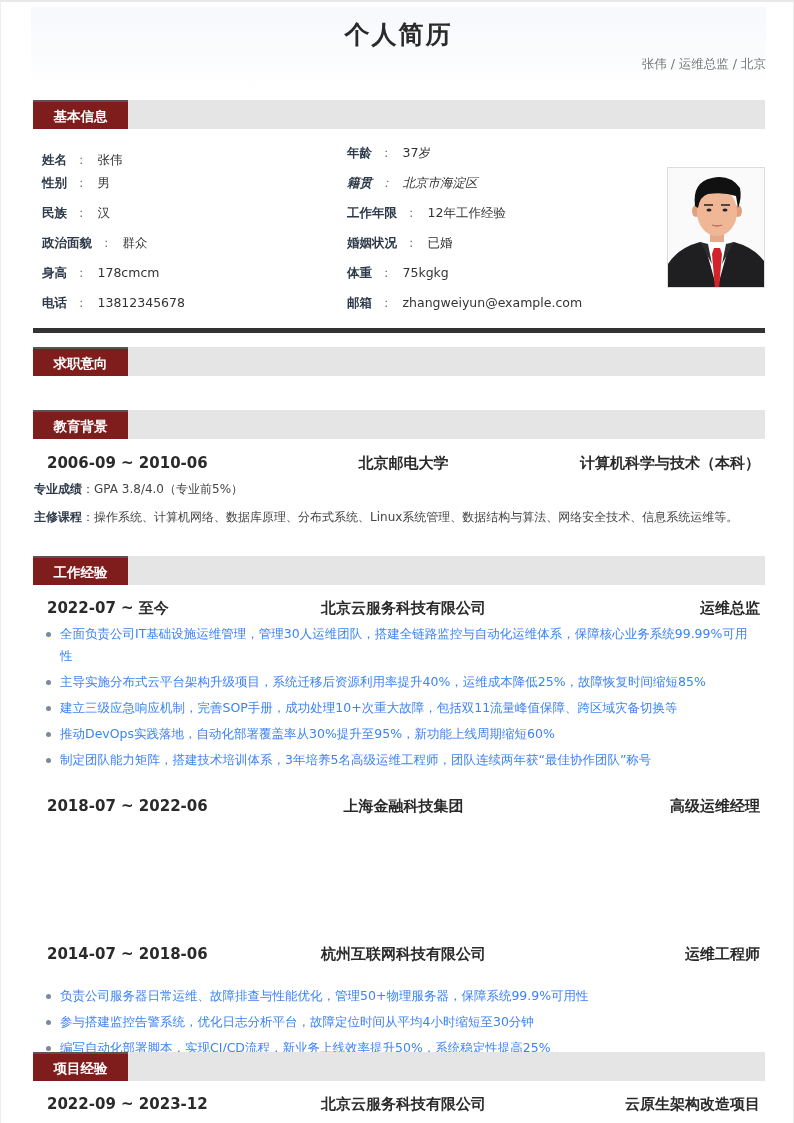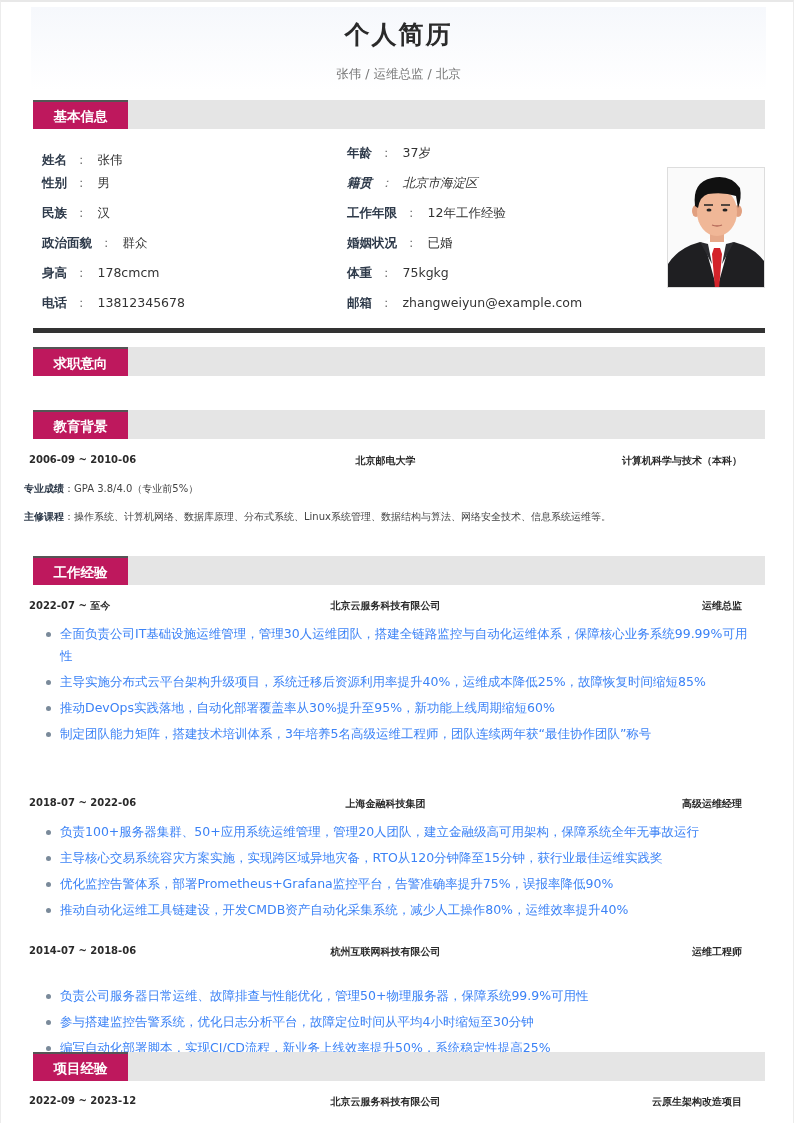--- a/index.html
+++ b/index.html
@@ -1,42 +1,42 @@
 <!DOCTYPE html>
 <html><head>
 <meta charset="utf-8">
 <style>
   * { box-sizing: border-box; margin: 0; padding: 0; }
   html, body { width: 794px; height: 1123px; background: #ffffff; overflow: hidden; }
   body { font-family: "DejaVu Sans", "Liberation Sans", sans-serif; color: #333; position: relative; }
   .page { position: absolute; left: 0; top: 0; width: 794px; height: 1123px; border-top: 2px solid #e8e8e8; border-left: 1px solid #ececec; border-right: 1px solid #ececec; }
   .header { position: absolute; left: 30px; top: 5px; width: 735px; height: 84px; background: linear-gradient(180deg, #f6f8fc 0%, #ffffff 100%); text-align: center; }
   .header h1 { font-size: 25px; font-weight: bold; color: #2a2a2a; margin-top: 13px; letter-spacing: 2px; line-height: 30px; }
-  .header .sub { font-size: 12.5px; color: #777; margin-top: 16px; line-height: 16px; }
+  .header .sub { font-size: 12.5px; color: #777; margin-top: 6px; line-height: 16px; text-align: right; }
 
   .sec { position: absolute; left: 32px; width: 732px; height: 29px; background: #e5e5e5; }
-  .sec .tab { position: absolute; left: 0; top: 0; height: 29px; width: 95px; background: #be185d; color: #fff; font-size: 13.5px; font-weight: bold; line-height: 29px; text-align: center; border-top: 2px solid #555; }
+  .sec .tab { position: absolute; left: 0; top: 0; height: 29px; width: 95px; background: #7f1d1d; color: #fff; font-size: 13.5px; font-weight: bold; line-height: 29px; text-align: center; border-top: 2px solid #555; }
 
   .info { position: absolute; font-size: 12.5px; line-height: 16px; color: #333; white-space: nowrap; }
   .info .lab { font-weight: bold; color: #2e3a4a; }
   .info .col { color: #777; margin: 0 10px 0 8px; }
 
   .photo { position: absolute; left: 666px; top: 165px; width: 98px; height: 121px; border: 1px solid #ddd; background: #f8f8f8; overflow: hidden; }
 
   .thick { position: absolute; left: 32px; top: 326px; width: 732px; height: 5px; background: #333; }
 
   .intent { position: absolute; left: 41px; top: 389px; font-size: 12.5px; color: #333; white-space: nowrap; }
   .intent span { margin-right: 30px; }
 
-  .row3 { position: absolute; left: 28px; width: 713px; height: 18px; font-size: 10px; font-weight: bold; color: #2a2a2a; }
+  .row3 { position: absolute; left: 46px; width: 713px; height: 18px; font-size: 15px; font-weight: bold; color: #2a2a2a; }
   .row3 .l { position: absolute; left: 0; top: 0; }
   .row3 .c { position: absolute; left: 0; right: 0; text-align: center; top: 0; }
   .row3 .r { position: absolute; right: 0; top: 0; }
 
-  .para { position: absolute; left: 23px; width: 712px; font-size: 10px; line-height: 22px; color: #444; }
+  .para { position: absolute; left: 33px; width: 712px; font-size: 12px; line-height: 22px; color: #444; }
   .para b { color: #2e3a4a; }
 
   .bullets { position: absolute; left: 41px; width: 712px; list-style: none; font-size: 12.5px; color: #3b82f6; }
   .bullets li { position: relative; padding-left: 18px; line-height: 22px; margin-bottom: 4px; }
   .bullets li::before { content: ""; position: absolute; left: 4px; top: 9px; width: 5px; height: 5px; border-radius: 50%; background: #7a8a9a; }
 </style>
 </head>
 <body>
 
 <div class="page">
@@ -117,35 +117,30 @@
   </div>
 
   <div class="row3" style="top:597px;">
     <span class="l">2022-07 ~ 至今</span>
     <span class="c">北京云服务科技有限公司</span>
     <span class="r">运维总监</span>
   </div>
   <ul class="bullets" style="top:621px;">
     <li>全面负责公司IT基础设施运维管理，管理30人运维团队，搭建全链路监控与自动化运维体系，保障核心业务系统99.99%可用性</li>
     <li>主导实施分布式云平台架构升级项目，系统迁移后资源利用率提升40%，运维成本降低25%，故障恢复时间缩短85%</li>
+    <li>建立三级应急响应机制，完善SOP手册，成功处理10+次重大故障，包括双11流量峰值保障、跨区域灾备切换等</li>
     <li>推动DevOps实践落地，自动化部署覆盖率从30%提升至95%，新功能上线周期缩短60%</li>
     <li>制定团队能力矩阵，搭建技术培训体系，3年培养5名高级运维工程师，团队连续两年获“最佳协作团队”称号</li>
   </ul>
 
   <div class="row3" style="top:795px;">
     <span class="l">2018-07 ~ 2022-06</span>
     <span class="c">上海金融科技集团</span>
     <span class="r">高级运维经理</span>
   </div>
-  <ul class="bullets" style="top:819px;">
-    <li>负责100+服务器集群、50+应用系统运维管理，管理20人团队，建立金融级高可用架构，保障系统全年无事故运行</li>
-    <li>主导核心交易系统容灾方案实施，实现跨区域异地灾备，RTO从120分钟降至15分钟，获行业最佳运维实践奖</li>
-    <li>优化监控告警体系，部署Prometheus+Grafana监控平台，告警准确率提升75%，误报率降低90%</li>
-    <li>推动自动化运维工具链建设，开发CMDB资产自动化采集系统，减少人工操作80%，运维效率提升40%</li>
-  </ul>
 
   <div class="row3" style="top:943px;">
     <span class="l">2014-07 ~ 2018-06</span>
     <span class="c">杭州互联网科技有限公司</span>
     <span class="r">运维工程师</span>
   </div>
   <ul class="bullets" style="top:967px;margin-top:16px;">
     <li>负责公司服务器日常运维、故障排查与性能优化，管理50+物理服务器，保障系统99.9%可用性</li>
     <li>参与搭建监控告警系统，优化日志分析平台，故障定位时间从平均4小时缩短至30分钟</li>
     <li>编写自动化部署脚本，实现CI/CD流程，新业务上线效率提升50%，系统稳定性提高25%</li>

